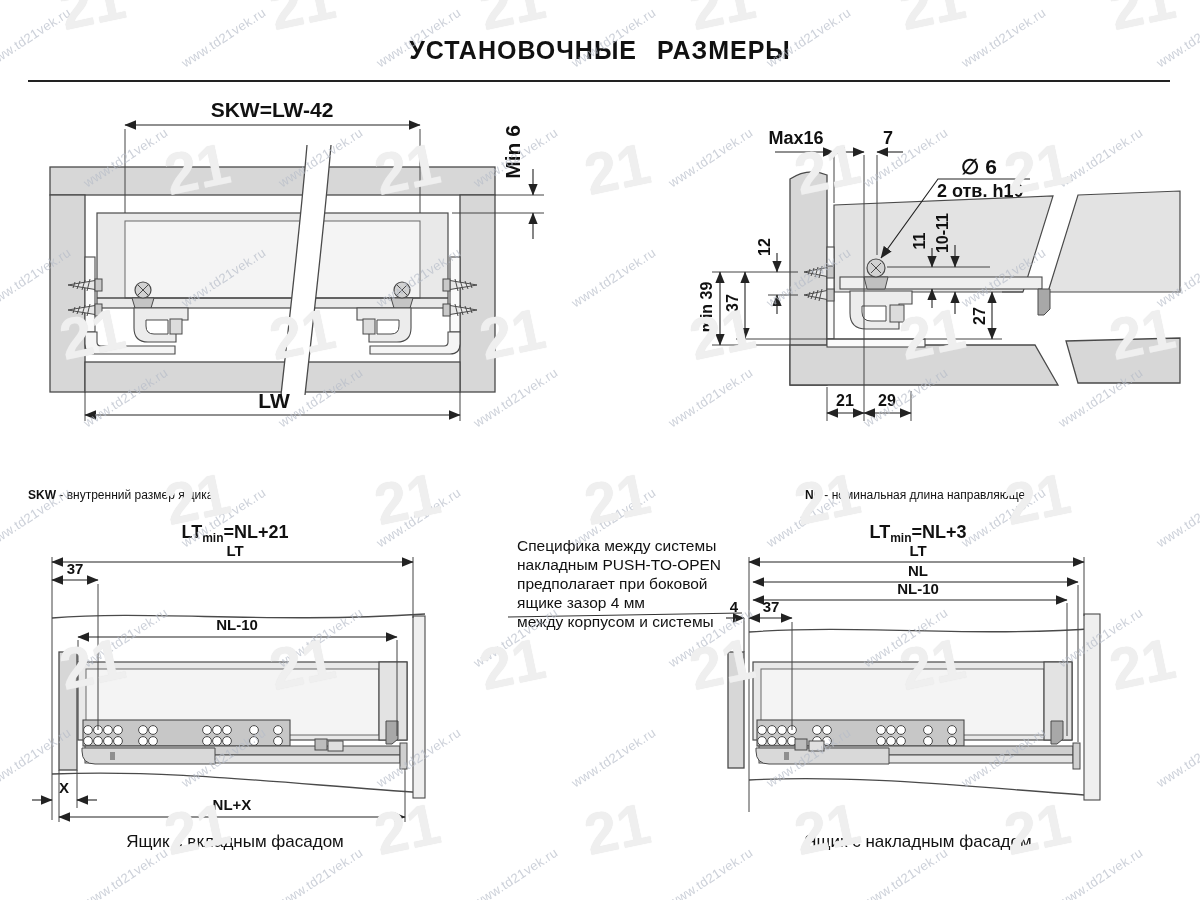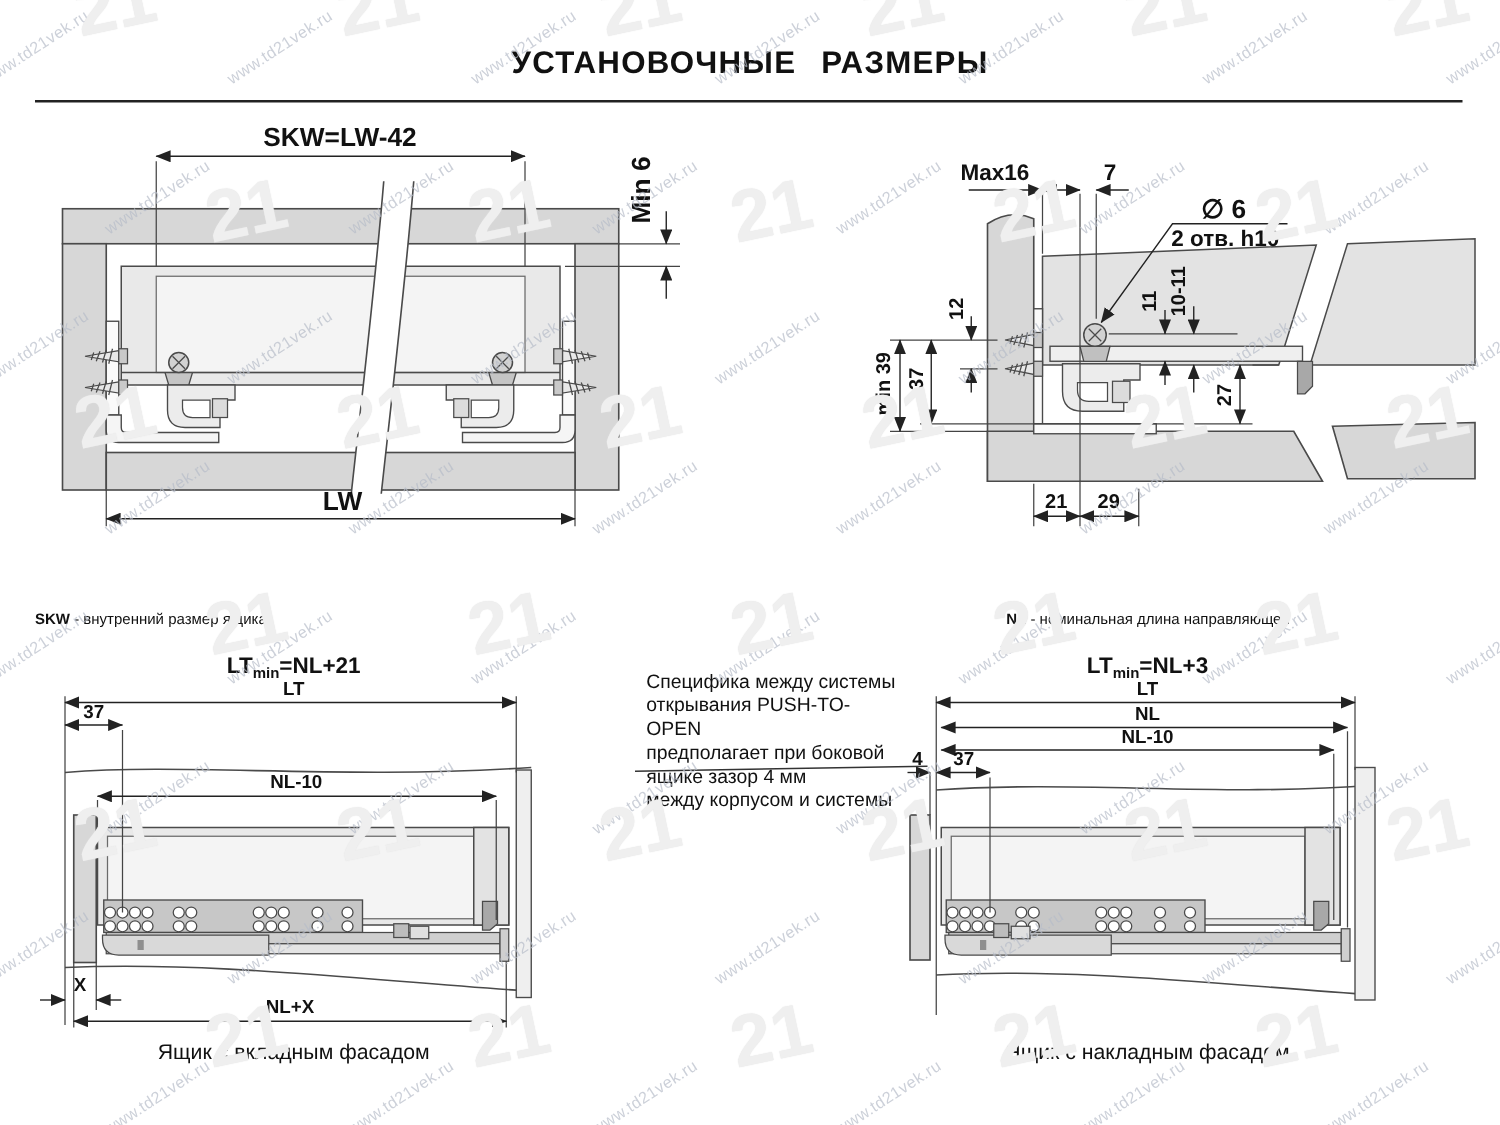--- a/index.html
+++ b/index.html
@@ -243,21 +243,21 @@
       <line class="dim" x1="174" y1="318" x2="221" y2="318" marker-start="url(#bB)" marker-end="url(#bA)"></line>
       <text class="dt" x="197" y="311" text-anchor="middle">29</text>
     </g>
   </svg>
 
   <span class="legend-item" style="left:28px"><b>SKW</b> <span>- внутренний размер ящика</span></span>
   <span class="legend-item" style="left:805px"><b>NL</b> <span>- номинальная длина направляющей</span></span>
 
   <div id="note">
     <div>Специфика между системы</div>
-    <div>открывания PUSH-TO-OPEN</div>
+    <div>накладным PUSH-TO-OPEN</div>
     <div>предполагает при боковой</div>
     <div>ящике зазор 4 мм</div>
     <div>между корпусом и системы</div>
   </div>
   <svg id="leader" style="left:505px;top:603px" width="240" height="18" viewBox="0 0 240 18">
     <line x1="3" y1="14" x2="237" y2="10" stroke="#333" stroke-width="1.2"></line>
   </svg>
 
   <svg id="d3" style="left:30px;top:512px" width="460" height="350" viewBox="0 0 460 350">
     <defs>

